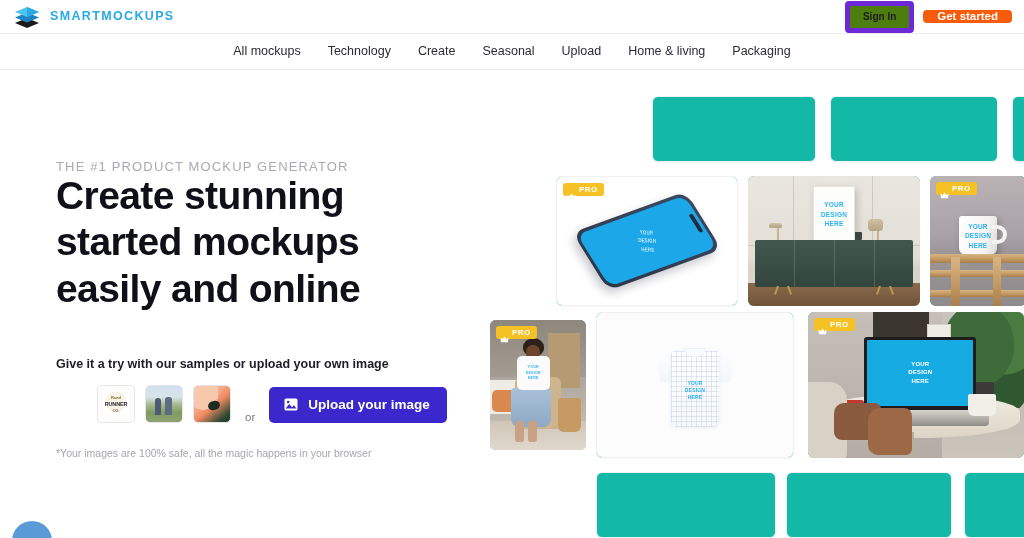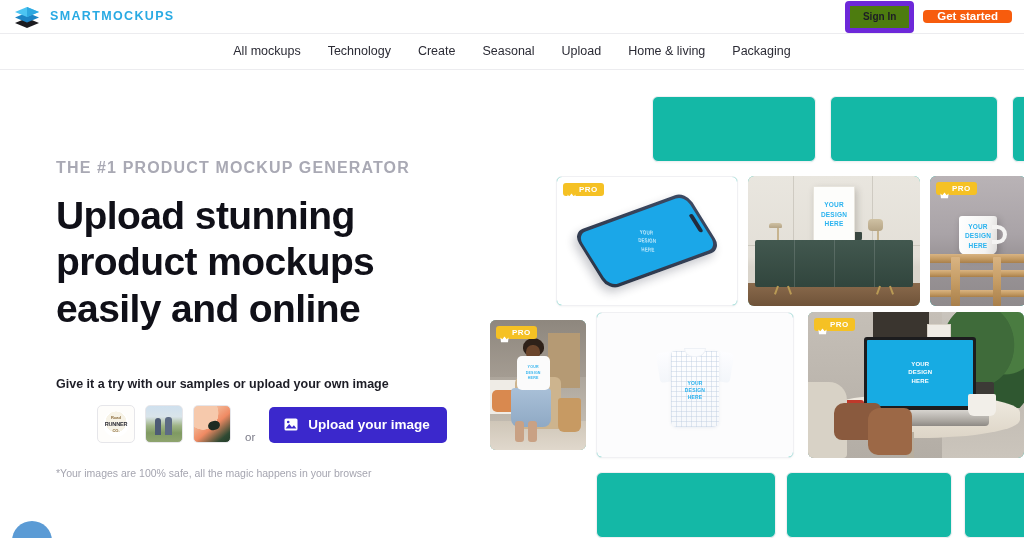--- a/index.html
+++ b/index.html
@@ -46,22 +46,22 @@
     display: flex; align-items: center; justify-content: center; gap: 27px;
   }
   .nav-item {
     font-size: 12.5px; color: #2b2b35; line-height: 1;
     cursor: pointer; white-space: nowrap;
   }
 
   
   .hero { position: absolute; left: 56px; top: 160px; width: 420px; }
   .eyebrow {
-    font-size: 16px; letter-spacing: 1.15px; color: #a9a9b4;
-    font-weight: bold; margin-bottom: 17px; line-height: 1;
+    font-size: 13px; letter-spacing: 1.15px; color: #a9a9b4;
+    font-weight: normal; margin-bottom: 0; line-height: 1;
   }
   .headline {
     font-size: 39px; font-weight: bold; color: #101018;
     line-height: 1.19; letter-spacing: -0.6px; width: 360px;
   }
   .try-label {
     margin-top: 46px; font-size: 12.5px; font-weight: bold; color: #1d1d26;
     line-height: 1;
   }
   .try-row { margin-top: 14px; display: flex; align-items: flex-end; gap: 10px; padding-left: 41px; }
@@ -343,21 +343,21 @@
   <span class="nav-item">Technology</span>
   <span class="nav-item">Create</span>
   <span class="nav-item">Seasonal</span>
   <span class="nav-item">Upload</span>
   <span class="nav-item">Home &amp; living</span>
   <span class="nav-item">Packaging</span>
 </div>
 
 <div class="hero">
   <div class="eyebrow">THE #1 PRODUCT MOCKUP GENERATOR</div>
-  <h1 class="headline">Upload stunning product mockups easily and online</h1>
+  <h1 class="headline">Create stunning started mockups easily and online</h1>
   <div class="try-label">Give it a try with our samples or upload your own image</div>
 
   <div class="try-row">
     <div class="thumb thumb-a">
       <span class="badge-ring"></span>
       <span class="badge-txt">
         <span class="bt1">Road</span>
         <span class="bt2">RUNNER</span>
         <span class="bt3">CO.</span>
       </span>

